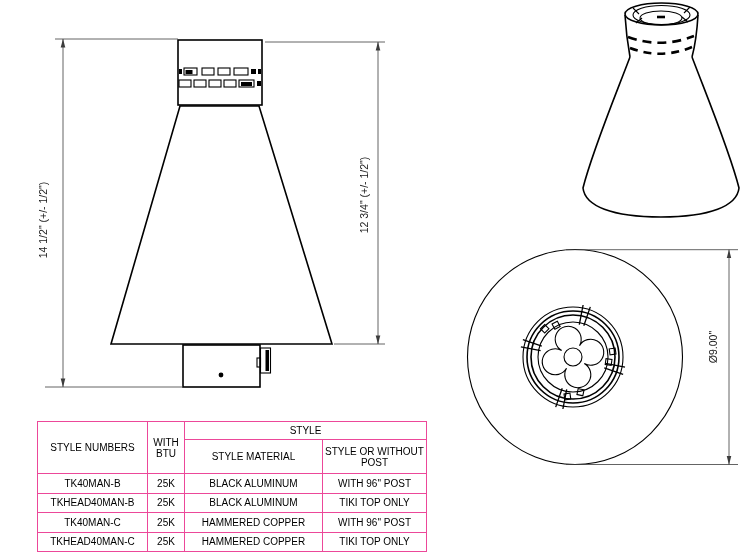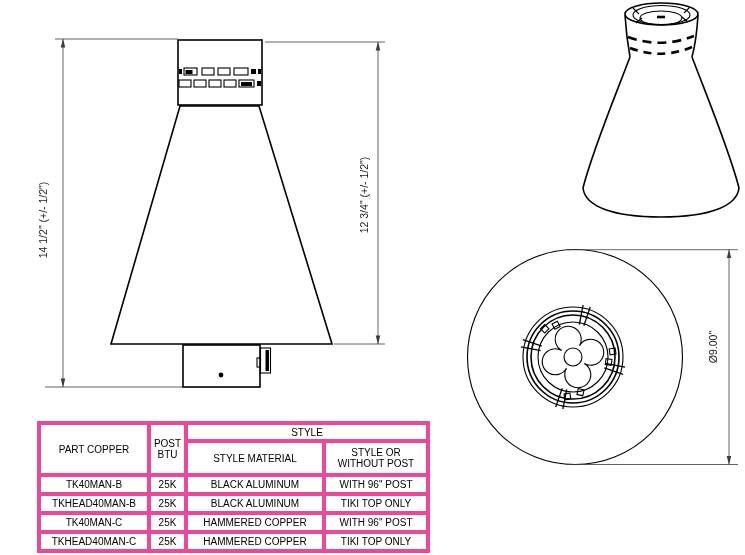--- a/index.html
+++ b/index.html
@@ -20,21 +20,21 @@
   .objthin{stroke:#000000;fill:none;stroke-width:1.1;}
   .dim{stroke:#3c3c3c;fill:none;stroke-width:0.8;}
   .fillblk{fill:#000000;stroke:none;}
   table.parts{
     position:absolute;left:37px;top:421px;
     width:389px;height:131px;
     border-collapse:collapse;table-layout:fixed;
     background:#ffffff;
   }
   table.parts th,table.parts td{
-    border:4px solid #ec4899;
+    border:1px solid #ec4899;
     font-weight:400;
     font-size:10px;line-height:11px;
     text-align:center;vertical-align:middle;
     padding:0 1px;overflow:hidden;
   }
   table.parts tbody td{white-space:nowrap;font-size:10px;margin-top:12px;}
 </style>
 </head>
 <body>
 
@@ -160,22 +160,22 @@
 
   <table class="parts">
     <colgroup>
       <col style="width:110px">
         <col style="width:37px">
         <col style="width:138px">
         <col style="width:104px">
     </colgroup>
     <thead>
       <tr style="height:18px">
-        <th rowspan="2">PART COPPER</th>
-        <th rowspan="2">POST BTU</th>
+        <th rowspan="2">STYLE NUMBERS</th>
+        <th rowspan="2">WITH BTU</th>
         <th colspan="2">STYLE</th>
       </tr>
       <tr style="height:34px">
         <th>STYLE MATERIAL</th>
         <th>STYLE OR WITHOUT POST</th>
       </tr>
     </thead>
     <tbody>
       <tr style="height:19px">
         <td>TK40MAN-B</td>

